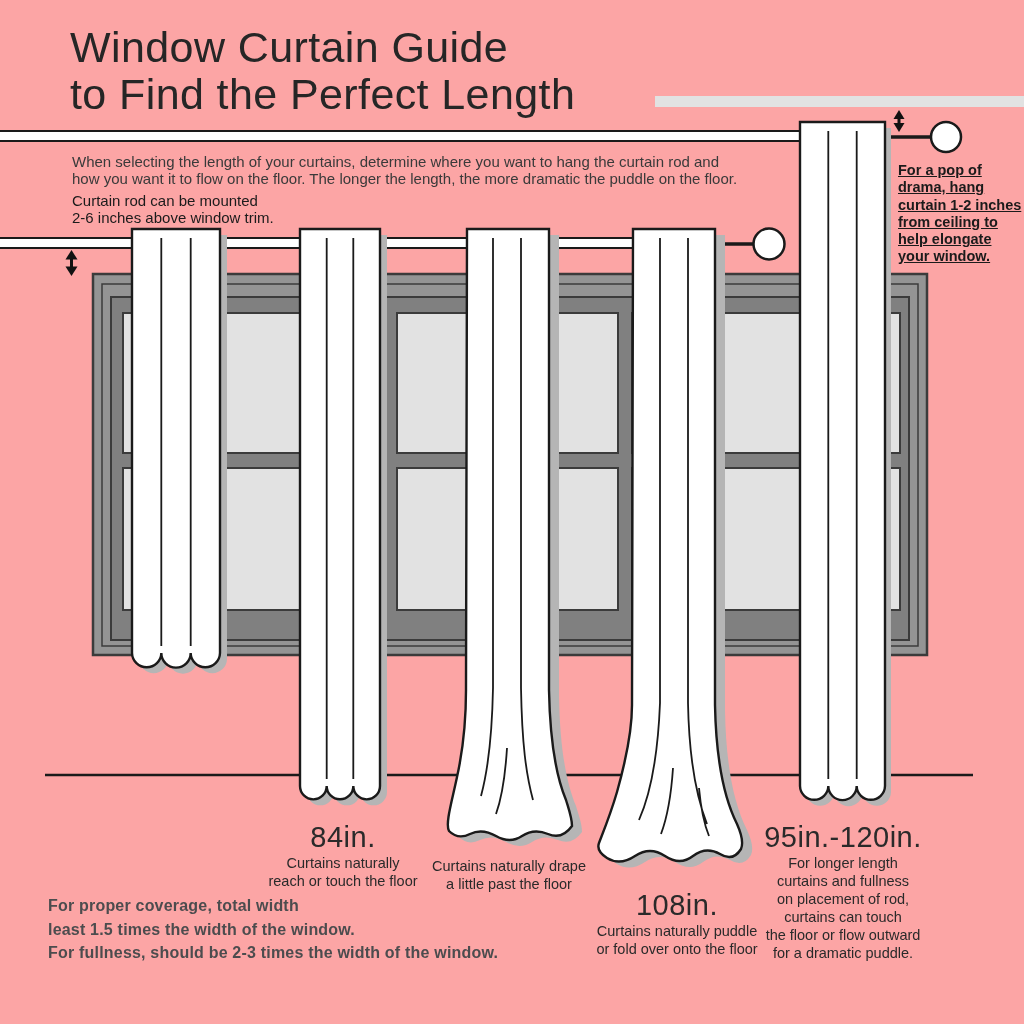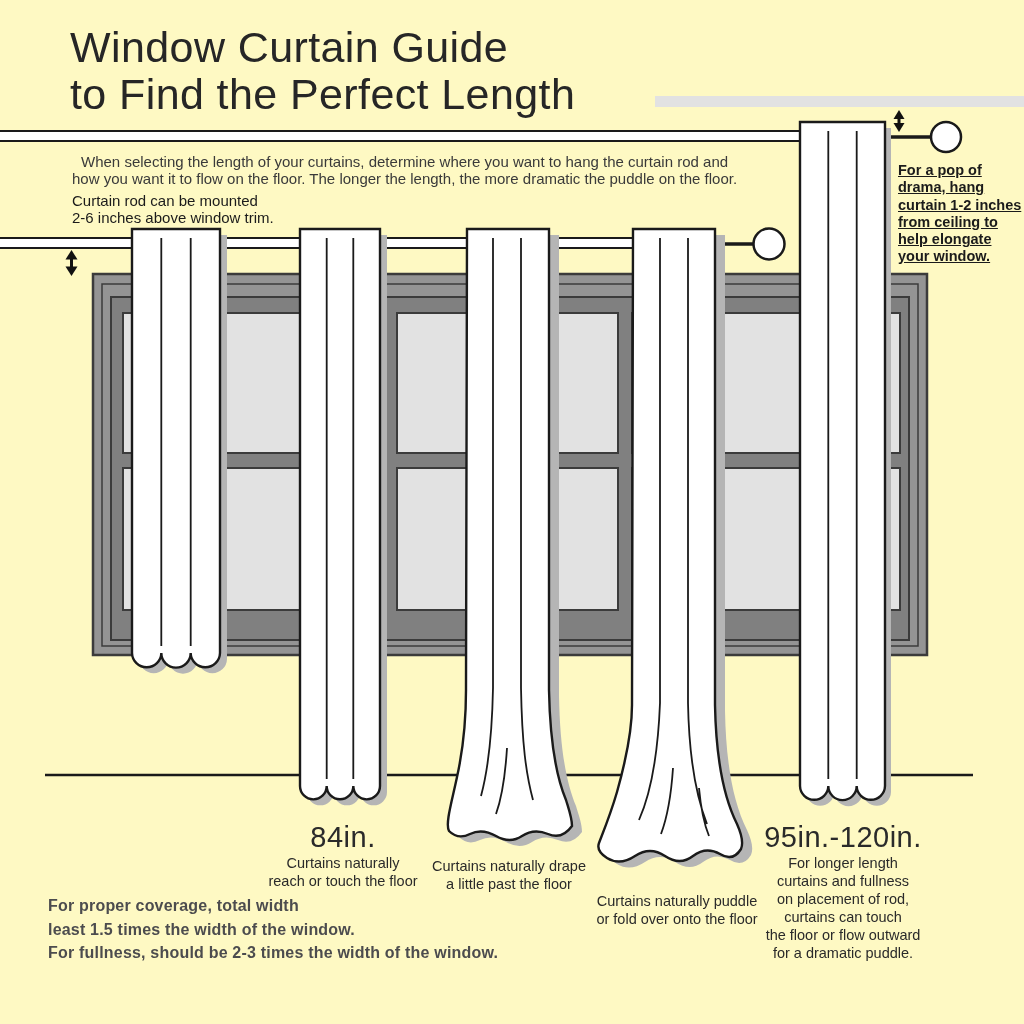--- a/index.html
+++ b/index.html
@@ -1,23 +1,23 @@
 <!DOCTYPE html>
 <html><head>
 <meta charset="utf-8">
 <style>
   html,body{margin:0;padding:0;background:#ffffff;}
   .stage{
-    position:relative;width:1024px;height:1024px;overflow:hidden;background:#fef9c3;
+    position:relative;width:1024px;height:1024px;overflow:hidden;background:#fca5a5;
     font-family:"Liberation Sans","DejaVu Sans",sans-serif;color:#262626;
   }
   .art{position:absolute;left:0;top:0;width:1024px;height:1024px;z-index:0;}
   .txt{position:absolute;z-index:2;white-space:nowrap;}
   .title{left:70px;top:24px;font-size:43px;line-height:47px;font-weight:500;color:#262626;letter-spacing:.4px;}
-  .intro{left:72px;top:153px;font-size:15px;line-height:17px;color:#3a3a3a;text-align:center;}
+  .intro{left:72px;top:153px;font-size:15px;line-height:17px;color:#3a3a3a;}
   .rod-note{left:72px;top:192px;font-size:15px;line-height:17px;font-weight:normal;color:#1b1b1b;}
   .ceiling-note{left:898px;top:162px;font-size:14.5px;line-height:17.3px;font-weight:bold;color:#1b1b1b;text-decoration:underline;}
   .label{position:absolute;z-index:2;text-align:center;transform:translateX(-50%);color:#2a2a2a;white-space:nowrap;}
   .label .num{font-size:29px;line-height:30px;font-weight:500;letter-spacing:.5px;}
   .label .desc{font-size:14.5px;line-height:18px;margin-top:2px;}
   .footer{left:48px;top:894px;font-size:16px;line-height:23.5px;font-weight:bold;color:#4c4c4e;letter-spacing:.2px;}
 </style>
 </head>
 <body>
 
@@ -132,20 +132,21 @@
   </div>
 
   <div class="label" style="left:509px;top:855px">
     <div class="desc">
       <div>Curtains naturally drape</div>
       <div>a little past the floor</div>
     </div>
   </div>
 
   <div class="label" style="left:677px;top:890px">
+    <div class="num">108in.</div>
     <div class="desc">
       <div>Curtains naturally puddle</div>
       <div>or fold over onto the floor</div>
     </div>
   </div>
 
   <div class="label" style="left:843px;top:822px">
     <div class="num">95in.-120in.</div>
     <div class="desc">
       <div>For longer length</div>

